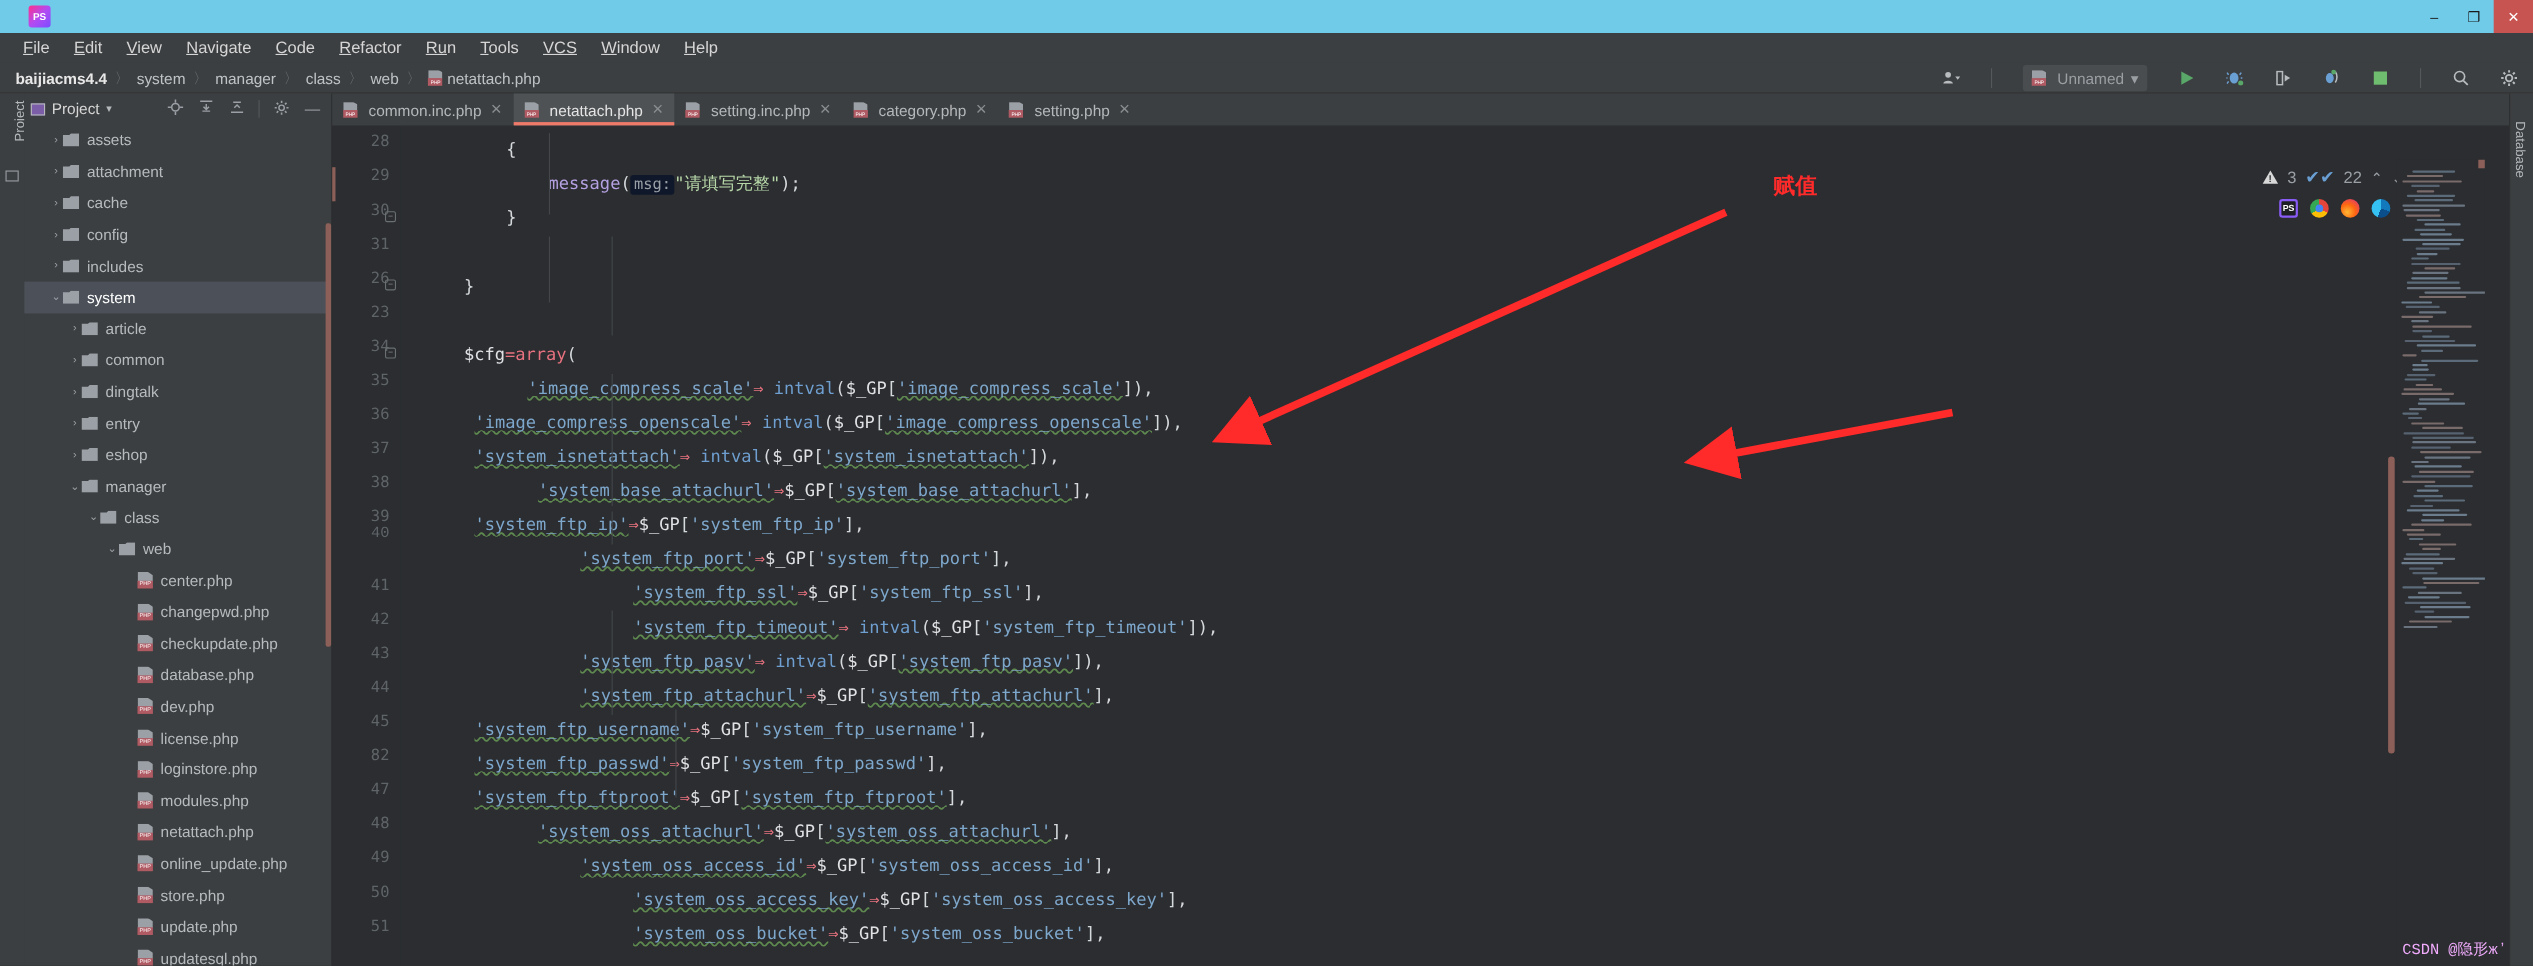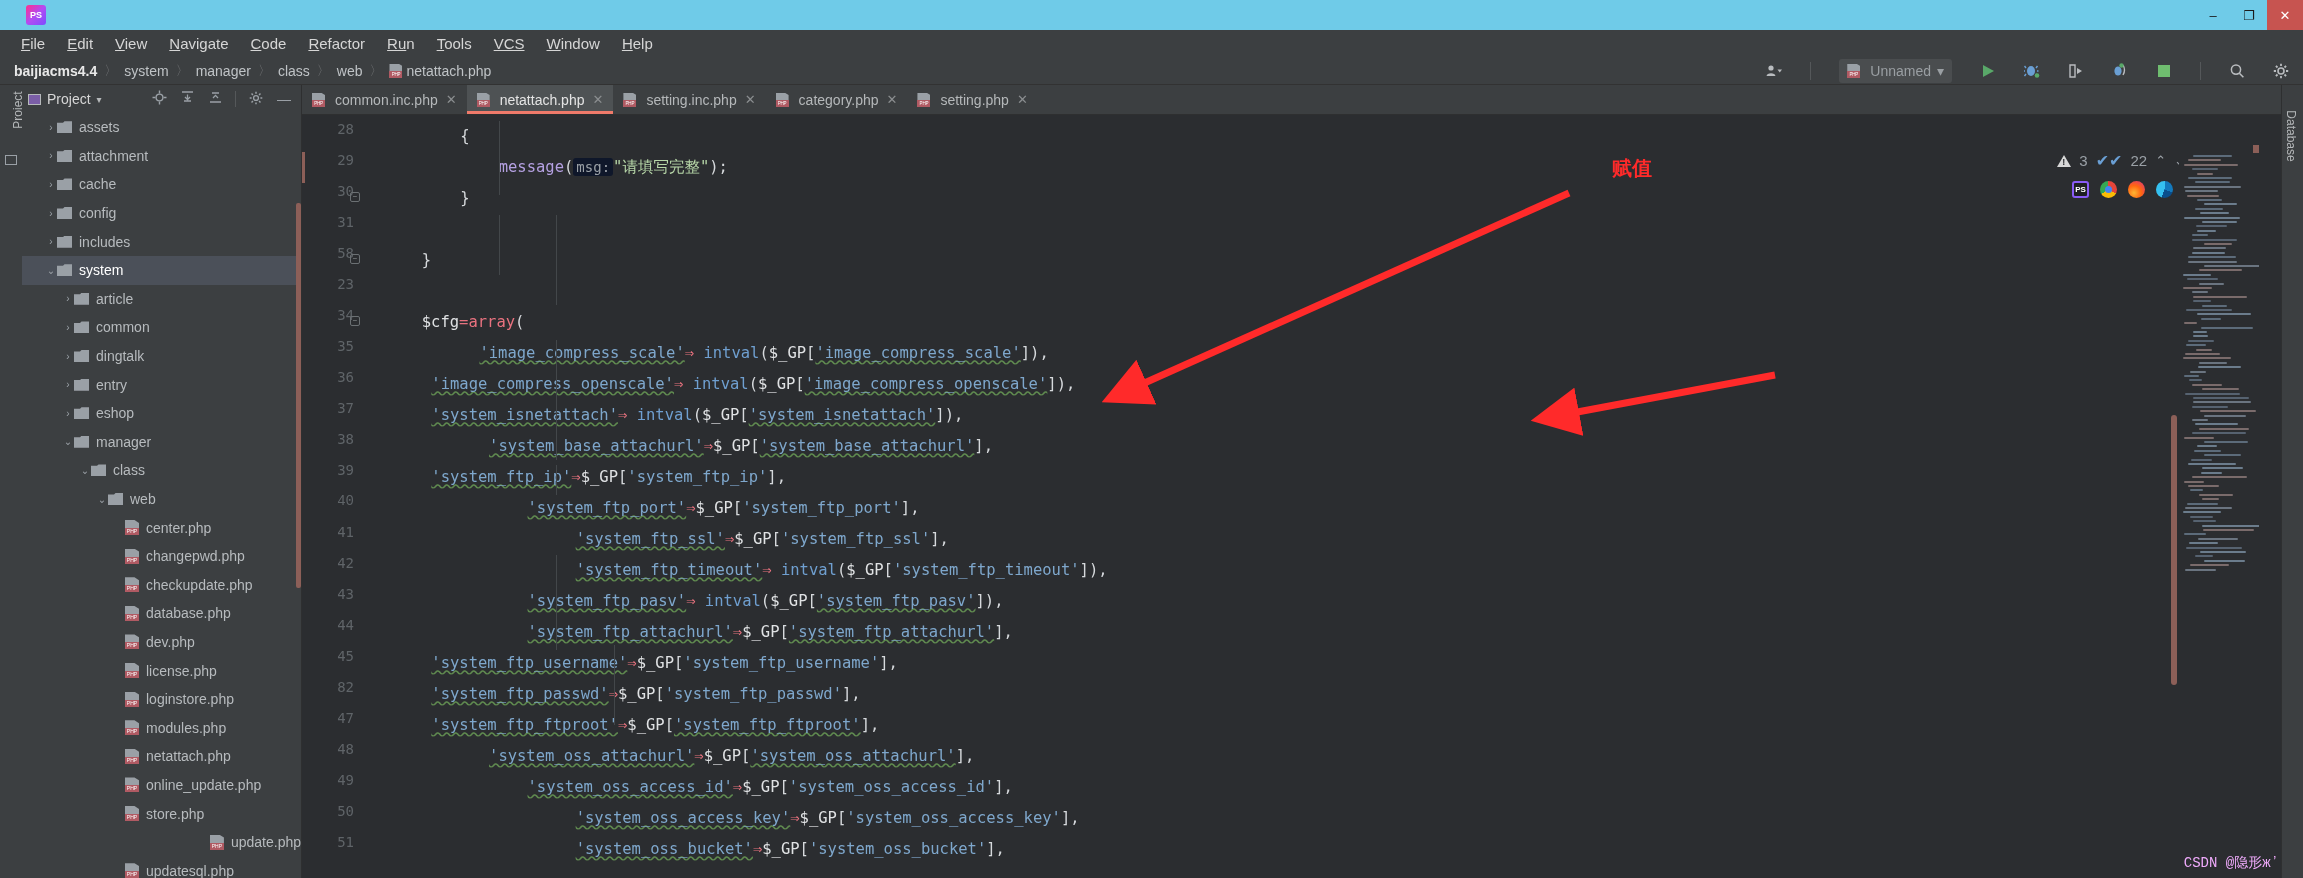--- a/index.html
+++ b/index.html
@@ -516,21 +516,21 @@
         <div class="trow" style="padding-left: 91px;">
           <span class="arrow none">›</span>
           <span class="tfile"></span>
           <span>online_update.php</span>
         </div>
         <div class="trow" style="padding-left: 91px;">
           <span class="arrow none">›</span>
           <span class="tfile"></span>
           <span>store.php</span>
         </div>
-        <div class="trow" style="padding-left: 91px; justify-content: flex-end;">
+        <div class="trow" style="padding-left: 91px;">
           <span class="arrow none">›</span>
           <span class="tfile"></span>
           <span>update.php</span>
         </div>
         <div class="trow" style="padding-left: 91px;">
           <span class="arrow none">›</span>
           <span class="tfile"></span>
           <span>updatesql.php</span>
         </div>
       </div>
@@ -568,31 +568,31 @@
       </div>
 
     <div class="codearea">
       <div class="gutter" id="gutter">
           <div class="lnum" style="top: 6px;">28</div>
           <div class="lnum" style="top: 37px;">29</div>
           <div class="errmark" style="top: 37px; height: 31px;"></div>
           <div class="lnum" style="top: 68px;">30</div>
           <div class="fold" style="top: 77px;">−</div>
           <div class="lnum" style="top: 99px;">31</div>
-          <div class="lnum" style="top: 130px;">58</div>
+          <div class="lnum" style="top: 130px;">26</div>
           <div class="fold" style="top: 139px;">−</div>
           <div class="lnum" style="top: 161px;">23</div>
           <div class="lnum" style="top: 192px;">34</div>
           <div class="fold" style="top: 201px;">−</div>
           <div class="lnum" style="top: 223px;">35</div>
           <div class="lnum" style="top: 254px;">36</div>
           <div class="lnum" style="top: 285px;">37</div>
           <div class="lnum" style="top: 316px;">38</div>
           <div class="lnum" style="top: 347px;">39</div>
-          <div class="lnum" style="top: 378px; font-family: Liberation Mono, monospace;">40</div>
+          <div class="lnum" style="top: 362px; font-family: Liberation Mono, monospace;">40</div>
           <div class="lnum" style="top: 409px;">41</div>
           <div class="lnum" style="top: 440px;">42</div>
           <div class="lnum" style="top: 471px;">43</div>
           <div class="lnum" style="top: 502px;">44</div>
           <div class="lnum" style="top: 533px;">45</div>
           <div class="lnum" style="top: 564px;">82</div>
           <div class="lnum" style="top: 595px;">47</div>
           <div class="lnum" style="top: 626px;">48</div>
           <div class="lnum" style="top: 657px;">49</div>
           <div class="lnum" style="top: 688px;">50</div>

